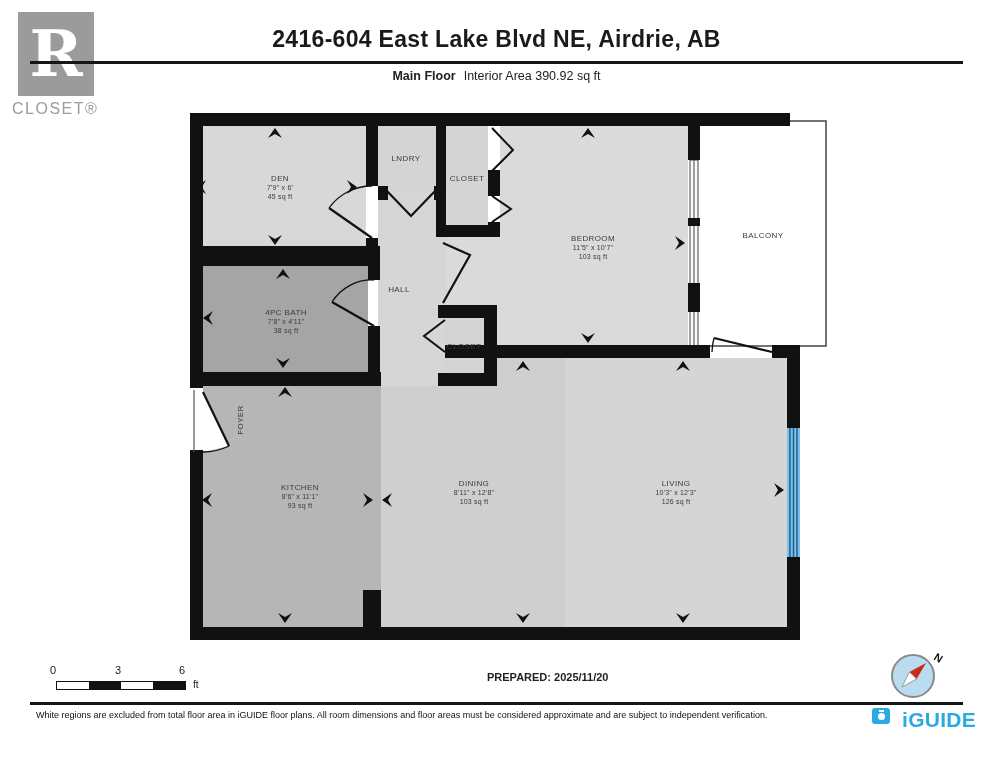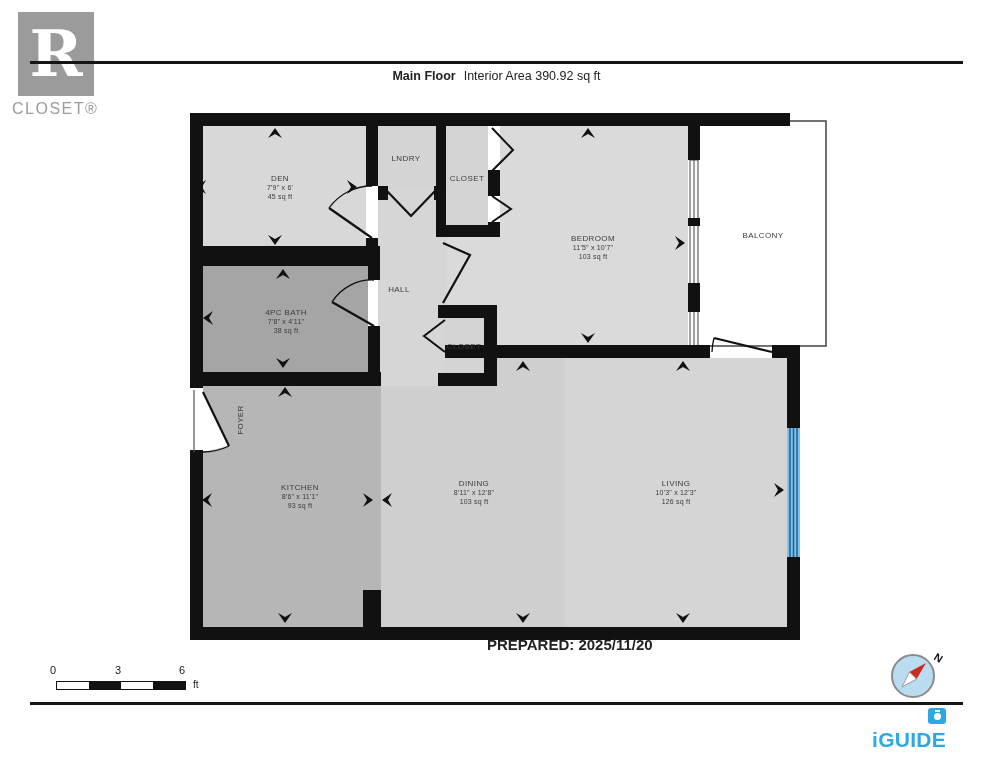--- a/index.html
+++ b/index.html
@@ -17,44 +17,45 @@
   #realtor .block span{font-family:"DejaVu Serif",serif;font-weight:bold;font-size:64px;color:#fff;line-height:1;}
   #realtor .word{margin-top:4px;font-size:16px;letter-spacing:1.5px;color:#9b9b9b;}
   
   #scale-num-0{top:664px;left:50px;font-size:11px;}
   #scale-num-3{top:664px;left:115px;font-size:11px;}
   #scale-num-6{top:664px;left:179px;font-size:11px;}
   #scale-bar{top:681px;left:56px;width:128px;height:7px;border:1.5px solid #111;display:flex;}
   #scale-bar div{width:32px;height:7px;}
   .sb-w{background:#fff;} .sb-b{background:#111;}
   #scale-unit{top:679px;left:193px;font-size:10px;}
-  #prepared{top:636px;left:487px;font-size:15px;font-weight:bold;color:#222;}
+  #prepared{top:671px;left:487px;font-size:11px;font-weight:bold;color:#222;}
   #ftr-line{top:702px;left:30px;width:933px;height:3px;background:#151515;}
   #disclaimer{top:710px;left:36px;font-size:9px;color:#111;}
-  #iguide{top:708px;left:872px;display:flex;align-items:flex-end;gap:4px;flex-direction:column;}
+  #iguide{top:708px;left:872px;display:flex;align-items:flex-start;gap:12px;}
   #iguide .cam{position:relative;width:18px;height:16px;background:#2BA9E0;border-radius:3px;}
   #iguide .cam .lens{position:absolute;left:5.5px;top:5px;width:7px;height:7px;border-radius:50%;background:#fff;}
   #iguide .cam .vf{position:absolute;left:6.5px;top:1.5px;width:5px;height:2px;background:#fff;}
   #iguide .word{font-size:21px;color:#2BA9E0;font-weight:600;letter-spacing:.3px;}
   
   text{font-family:"Liberation Sans",sans-serif;fill:#3b3b3b;}
   .rname{font-size:8px;letter-spacing:.4px;}
   .rdim{font-size:7px;letter-spacing:.2px;}
 </style>
 </head>
 <body>
 
 <div id="screen">
 
   <div class="abs" id="realtor">
     <div class="block">
       <span>R</span>
     </div>
     <div class="word">CLOSET®</div>
   </div>
+  <div class="abs" id="title">2416-604 East Lake Blvd NE, Airdrie, AB</div>
   <div class="abs" id="hdr-line"></div>
   <div class="abs" id="subtitle">
     <span class="fl">Main Floor</span><span>Interior Area 390.92 sq ft</span>
   </div>
 
   <svg class="abs" style="left:185px;top:108px;" width="680" height="540" viewBox="185 108 680 540">
 
     <g>
       <rect x="203" y="126" width="163" height="122" fill="#d8d8d8"></rect>
       <rect x="378" y="126" width="58" height="64" fill="#d4d4d4"></rect>
@@ -206,20 +207,21 @@
   <div class="abs" id="prepared">PREPARED: 2025/11/20</div>
 
   <svg class="abs" style="left:885px;top:643px;" width="70" height="62" viewBox="0 0 70 62">
     <circle cx="28" cy="33" r="21" fill="#b9dcf1" stroke="#8a8a8a" stroke-width="2"></circle>
     <polygon points="41,20 31.6,36 24.4,29" fill="#cc2a1e"></polygon>
     <polygon points="17,44 31.6,36 24.4,29" fill="#ffffff" stroke="#777" stroke-width="0.7"></polygon>
     <text x="48" y="16" transform="rotate(32 48 16)" style="font-size:11px;font-weight:bold;fill:#111;">N</text>
   </svg>
 
   <div class="abs" id="ftr-line"></div>
+  <div class="abs" id="disclaimer">White regions are excluded from total floor area in iGUIDE floor plans. All room dimensions and floor areas must be considered approximate and are subject to independent verification.</div>
 
   <div class="abs" id="iguide">
     <div class="cam">
       <div class="vf"></div>
       <div class="lens"></div>
     </div>
     <div class="word">iGUIDE</div>
   </div>
 
 </div>

